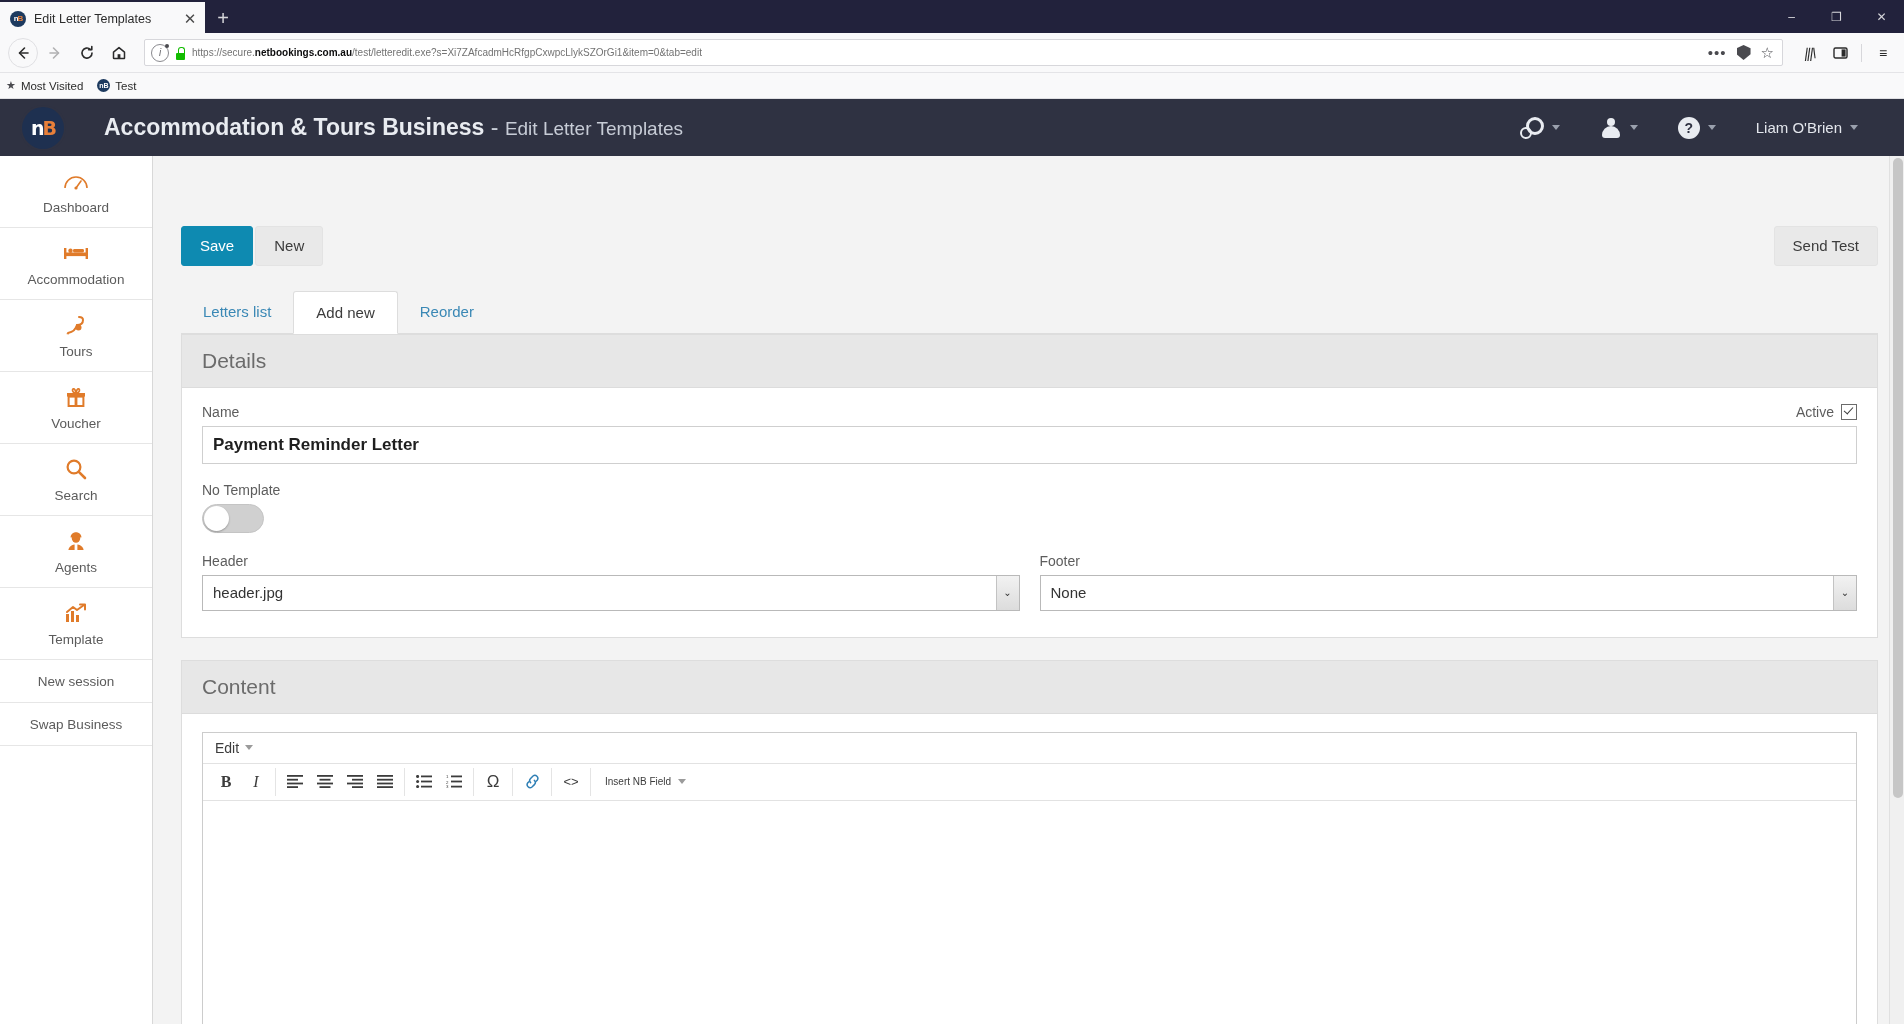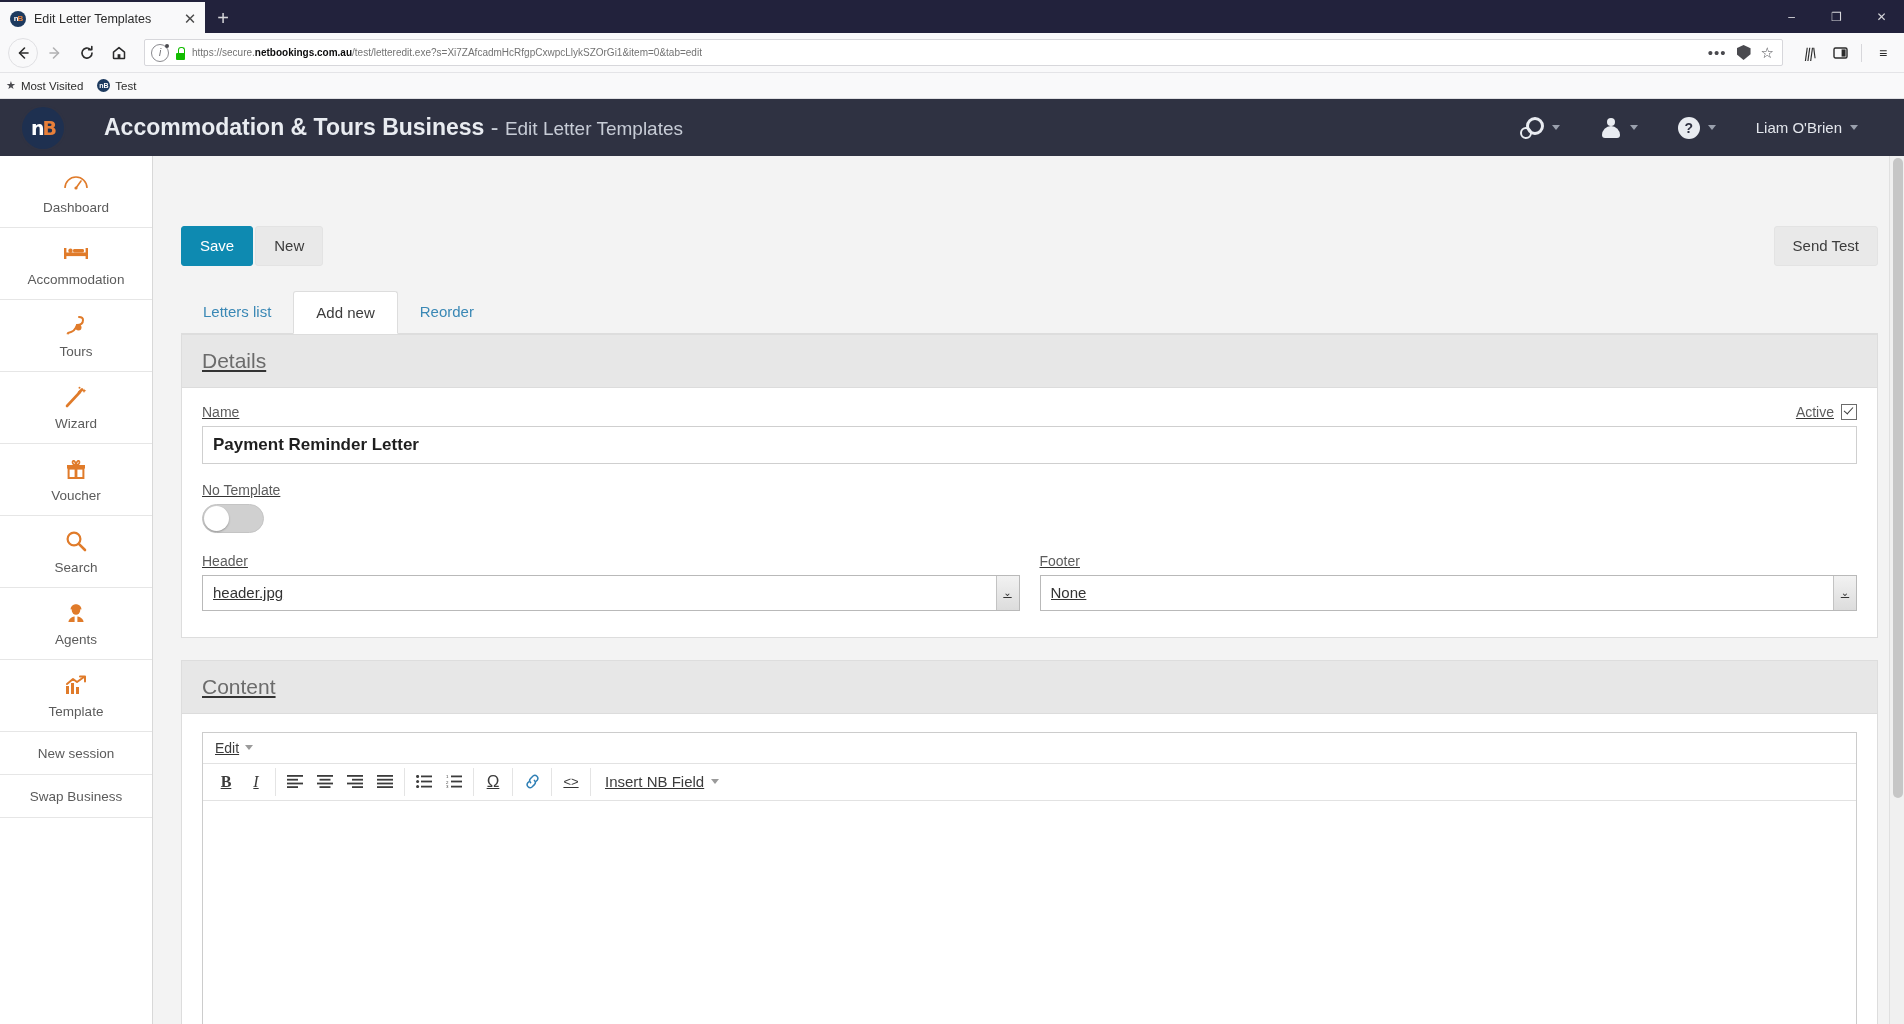--- a/index.html
+++ b/index.html
@@ -109,21 +109,21 @@
   .btn{font-size:15px;padding:9px 18px;border:1px solid transparent;border-radius:3px;line-height:1.3;}
   .btn-save{background:#0e8ab1;color:#fff;border-color:#0e8ab1;}
   .btn-new{background:#e9e9e9;color:#3c3c3c;border-color:#e3e3e3;margin-left:2px;}
   .btn-sendtest{background:#e9e9e9;color:#3c3c3c;border-color:#e3e3e3;margin-left:auto;}
 
   .tabs{margin:25px 26px 0 28px;display:flex;align-items:flex-start;border-bottom:1px solid #ddd;flex:none;}
   .tab-link{padding:12px 22px;font-size:15px;color:#3a88b5;background:transparent;}
   .tab-link.active{background:#fff;color:#3c3c3c;border:1px solid #ddd;border-bottom:1px solid #fff;
     margin-bottom:-1px;border-radius:3px 3px 0 0;}
 
-  .scroll-area{flex:1;overflow:hidden;padding:0 26px 0 28px;position:relative;text-decoration:underline;}
+  .scroll-area{flex:1;overflow:hidden;padding:0 26px 0 28px;position:relative;}
   .panel{background:#fff;border:1px solid #ddd;border-top:none;}
   .panel-head{background:#e7e7e7;padding:14px 20px;font-size:21px;color:#6b6b6b;
     border-bottom:1px solid #dcdcdc;font-weight:normal;}
   .panel-body{padding:16px 20px 26px 20px;background:#fff;}
 
   .field-label{font-size:14px;color:#5d5d5d;margin-bottom:6px;}
   .row-between{display:flex;align-items:baseline;justify-content:space-between;}
   .active-box{display:flex;align-items:center;gap:7px;font-size:14px;color:#5d5d5d;}
   .chk{width:14px;height:14px;border:1px solid #6b6b6b;background:#fff;position:relative;flex:none;}
   .chk::after{content:"";position:absolute;left:3.5px;top:0.5px;width:4px;height:8px;border:solid #3c3c3c;
@@ -152,21 +152,21 @@
   .ed-menubar{border-bottom:1px solid #e2e2e2;padding:7px 12px;display:flex;align-items:center;}
   .ed-menu{display:flex;align-items:center;gap:6px;font-size:14px;color:#3c3c3c;}
   .ed-toolbar{border-bottom:1px solid #e2e2e2;display:flex;align-items:center;padding:4px 4px;}
   .tgrp{display:flex;align-items:center;border-right:1px solid #e4e4e4;padding:0 4px;height:28px;}
   .tgrp:last-child{border-right:none;}
   .tbtn{width:30px;height:26px;display:flex;align-items:center;justify-content:center;color:#3c3c3c;font-size:15px;}
   .tbtn.bold{font-weight:bold;font-size:16px;font-family:"Liberation Serif",serif;}
   .tbtn.ital{font-style:italic;font-size:16px;font-family:"Liberation Serif",serif;}
   .tbtn.link{color:#2f7fb5;}
   .tbtn svg{display:block;}
-  .nbfield{display:flex;align-items:center;gap:7px;font-size:15px;color:#3c3c3c;padding:0 10px;}
+  .nbfield{display:flex;align-items:center;gap:7px;font-size:10px;color:#3c3c3c;padding:0 10px;}
   .ed-canvas{height:260px;background:#fff;}
 
   .scrollbar{position:absolute;right:0;top:0;width:14px;background:#f0f0f0;border-left:1px solid #e0e0e0;}
   .scroll-thumb{position:absolute;right:1px;width:10px;background:#c6c6c6;border-radius:5px;}
 </style>
 </head>
 <body>
 
 <div class="browser">
 
@@ -317,31 +317,20 @@
             <svg width="24" height="22" viewBox="0 0 24 22">
                 <path d="M4 19c5-1 8-4 9-8" fill="none" stroke="#e07b2a" stroke-width="2" stroke-linecap="round"></path>
                 <path d="M13 11c4 0 6-2 6-5 0-2-2-3-4-3" fill="none" stroke="#e07b2a" stroke-width="2" stroke-linecap="round"></path>
                 <circle cx="14.5" cy="13.5" r="3" fill="#e07b2a"></circle>
                 <path d="M4 19l-2 1 3 .5z" fill="#e07b2a"></path>
               </svg>
           </span>
           <span>Tours</span>
         </div>
 
-        <div class="side-item">
-          <span class="side-icon">
-            <svg width="24" height="22" viewBox="0 0 24 22">
-                <path d="M3 20 16 6" stroke="#e07b2a" stroke-width="2.6" stroke-linecap="round"></path>
-                <path d="M15 6.5l3-3" stroke="#e07b2a" stroke-width="2.6" stroke-linecap="round"></path>
-                <path d="M20 2.5l.7 1.6 1.6.7-1.6.7-.7 1.6-.7-1.6-1.6-.7 1.6-.7z" fill="#e07b2a"></path>
-                <circle cx="15.5" cy="1.8" r="1" fill="#e07b2a"></circle>
-              </svg>
-          </span>
-          <span>Wizard</span>
-        </div>
 
         <div class="side-item">
           <span class="side-icon">
             <svg width="22" height="22" viewBox="0 0 22 22">
                 <rect x="2" y="7" width="18" height="3.6" fill="#e07b2a"></rect>
                 <rect x="3.6" y="10.6" width="14.8" height="9.4" fill="none" stroke="#e07b2a" stroke-width="2"></rect>
                 <rect x="9.6" y="7" width="2.8" height="13" fill="#e07b2a"></rect>
                 <path d="M11 7C9 7 7 5.5 7.6 3.6 8.2 2 10.4 2.6 11 7zM11 7c2 0 4-1.5 3.4-3.4C13.8 2 11.6 2.6 11 7z" fill="none" stroke="#e07b2a" stroke-width="1.7"></path>
               </svg>
           </span>

